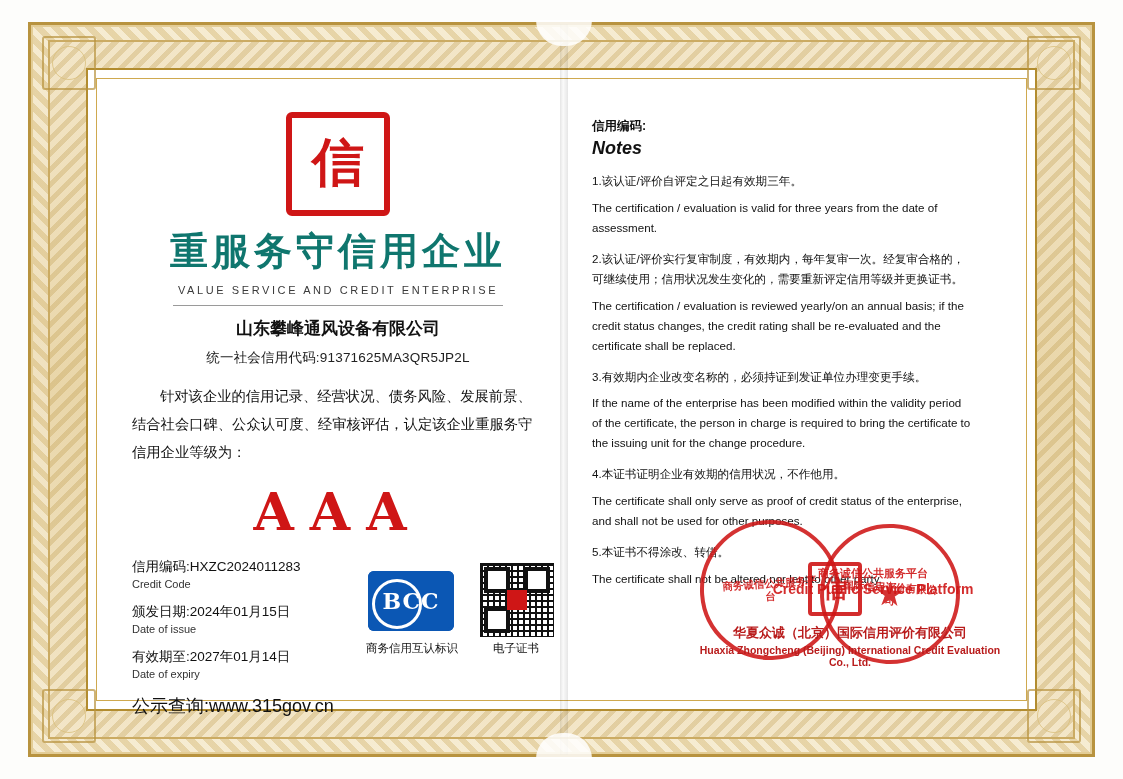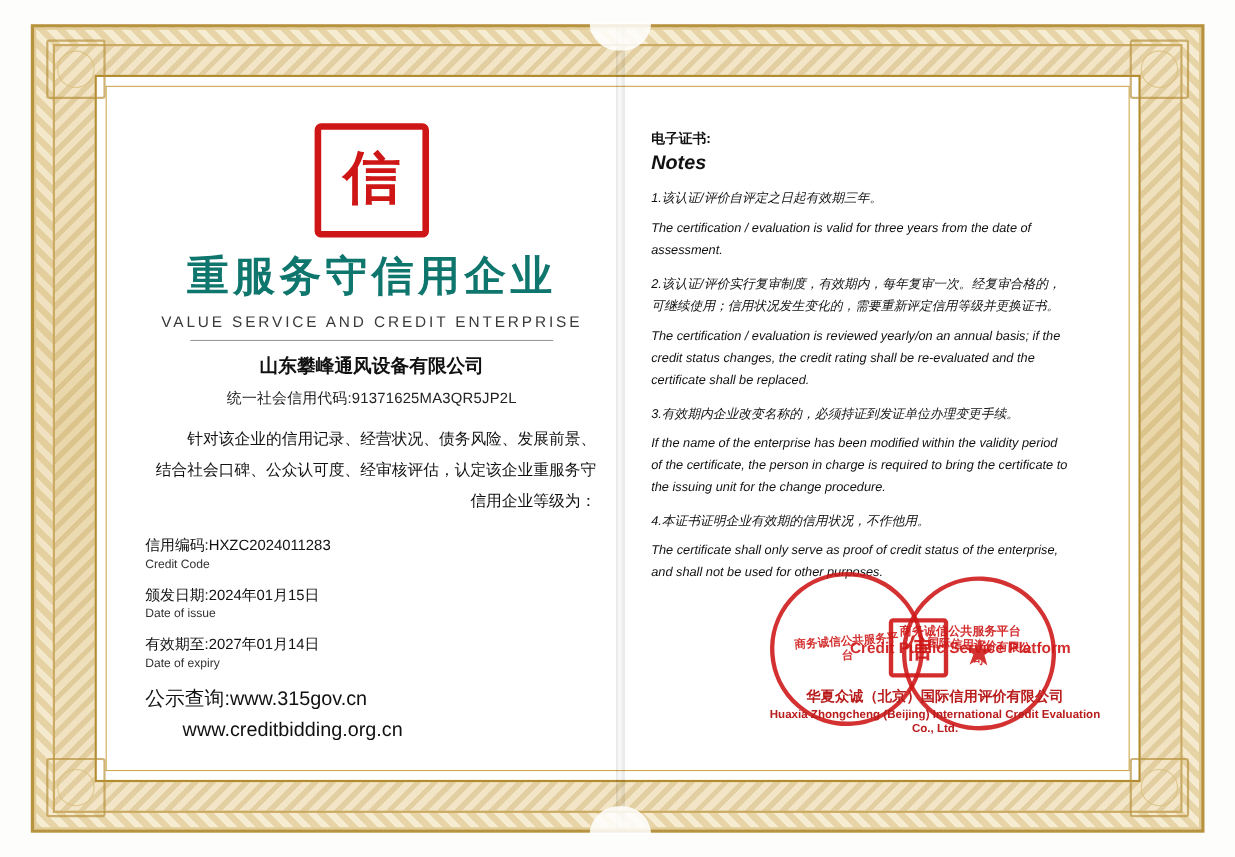--- a/index.html
+++ b/index.html
@@ -78,33 +78,33 @@
     color:#cf1616;font-size:52px;font-weight:bold;line-height:1;
     font-family:"DejaVu Serif",serif;
     position:relative;
   }
   .seal-logo span{transform:translateY(-2px);}
   .title-cn{
     font-size:38px;font-weight:bold;letter-spacing:4px;margin-top:10px;
     font-family:"DejaVu Sans","Liberation Sans",sans-serif;color:#0f766e;
   }
   .title-en{
-    font-size:14px;letter-spacing:2.6px;color:#3a3a3a;margin-top:7px;
+    font-size:11px;letter-spacing:2.6px;color:#3a3a3a;margin-top:7px;
   }
   .rule{
     width:330px;height:1px;background:#9a9a9a;margin:9px auto 0;
   }
   .company{
     font-size:17px;font-weight:bold;margin-top:11px;color:#111;
   }
   .uscc{
     font-size:13.5px;margin-top:9px;color:#222;letter-spacing:.2px;
   }
   .body-text{
-    margin:16px 16px 0 14px;text-align:right;font-size:14.3px;line-height:1.95;color:#111;
+    margin:16px 16px 0 14px;text-align:left;font-size:14.3px;line-height:1.95;color:#111;
   }
   .body-text .indent{text-indent:28px;display:block;}
   .grade{
     margin-top:14px;color:#cf1616;font-weight:bold;
     font-size:52px;letter-spacing:16px;
     font-family:"DejaVu Serif",serif;
   }
   .fields{
     margin-top:16px;text-align:left;padding-left:14px;
   }
@@ -153,21 +153,21 @@
   .badge-cap.l1{left:-6px;width:100px;text-align:center;}
   .badge-cap.l2{left:108px;width:80px;text-align:center;}
 
   
   .right{
     position:absolute;left:592px;top:118px;width:380px;
     color:#111;
   }
   .notes-title{font-size:12.5px;font-weight:bold;margin-bottom:3px;}
   .notes-title2{font-size:18px;font-weight:bold;margin-bottom:12px;font-style:italic;}
-  .note{font-size:11.6px;line-height:1.72;margin-bottom:11px;font-style:italic;}
+  .note{font-size:11.6px;line-height:1.72;margin-bottom:11px;}
   .note .cn{display:block;margin-bottom:7px;}
   .note .en{display:block;color:#111;}
 
   
   .stamps{position:absolute;left:700px;top:520px;width:300px;height:140px;}
   .stamp{
     position:absolute;width:132px;height:132px;border-radius:50%;
     border:4px solid #cf1616;color:#cf1616;opacity:.88;
     display:flex;align-items:center;justify-content:center;text-align:center;
     font-size:10.5px;line-height:1.25;font-weight:bold;
@@ -226,62 +226,79 @@
 
     <div class="company">山东攀峰通风设备有限公司</div>
     <div class="uscc">统一社会信用代码:91371625MA3QR5JP2L</div>
 
     <div class="body-text">
       <span class="indent">针对该企业的信用记录、经营状况、债务风险、发展前景、</span>
       <span>结合社会口碑、公众认可度、经审核评估，认定该企业重服务守</span>
       <span>信用企业等级为：</span>
     </div>
 
+    <div class="grade">AAA</div>
 
     <div class="fields">
       <div class="field">
         <div class="v">信用编码:HXZC2024011283</div>
         <div class="l">Credit Code</div>
       </div>
       <div class="field">
         <div class="v">颁发日期:2024年01月15日</div>
         <div class="l">Date of issue</div>
       </div>
       <div class="field">
         <div class="v">有效期至:2027年01月14日</div>
         <div class="l">Date of expiry</div>
       </div>
     </div>
 
     <div class="links">
       <span class="ln">公示查询:www.315gov.cn</span>
-      <span class="ln ind">www.creditbidding.org.cn</span>
     </div>
   </div>
 
+  <div class="badges">
+    <div class="bcc">
+      <span class="ring"></span>
+      <span class="txt">BCC</span>
+    </div>
+    <div class="qr">
+      <span class="pe a"></span>
+      <span class="pe b"></span>
+      <span class="pe c"></span>
+    </div>
+    <div class="badge-cap l1">商务信用互认标识</div>
+    <div class="badge-cap l2">电子证书</div>
+  </div>
 
   <div class="right">
-    <div class="notes-title">电子证书:</div>
+    <div class="notes-title">信用编码:</div>
     <div class="notes-title2">Notes</div>
 
     <div class="note">
       <span class="cn">1.该认证/评价自评定之日起有效期三年。</span>
       <span class="en">The certification / evaluation is valid for three years from the date of assessment.</span>
     </div>
     <div class="note">
       <span class="cn">2.该认证/评价实行复审制度，有效期内，每年复审一次。经复审合格的，可继续使用；信用状况发生变化的，需要重新评定信用等级并更换证书。</span>
       <span class="en">The certification / evaluation is reviewed yearly/on an annual basis; if the credit status changes, the credit rating shall be re-evaluated and the certificate shall be replaced.</span>
     </div>
     <div class="note">
       <span class="cn">3.有效期内企业改变名称的，必须持证到发证单位办理变更手续。</span>
       <span class="en">If the name of the enterprise has been modified within the validity period of the certificate, the person in charge is required to bring the certificate to the issuing unit for the change procedure.</span>
     </div>
     <div class="note">
       <span class="cn">4.本证书证明企业有效期的信用状况，不作他用。</span>
       <span class="en">The certificate shall only serve as proof of credit status of the enterprise, and shall not be used for other purposes.</span>
+    </div>
+    <div class="note">
+      <span class="cn">5.本证书不得涂改、转借。</span>
+      <span class="en">The certificate shall not be altered nor lent to other party.</span>
     </div>
   </div>
 
   <div class="stamps">
     <div class="stamp s1">
       <div class="inner">商务诚信公共服务平台</div>
     </div>
     <div class="stamp s2">
       <div class="inner">国际信用评价有限公司</div>
       <div class="star">★</div>

